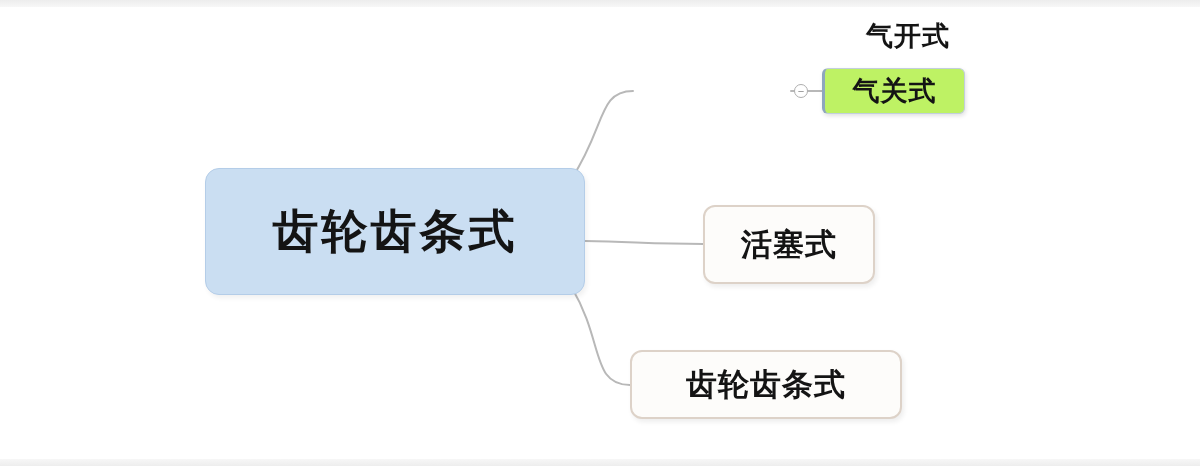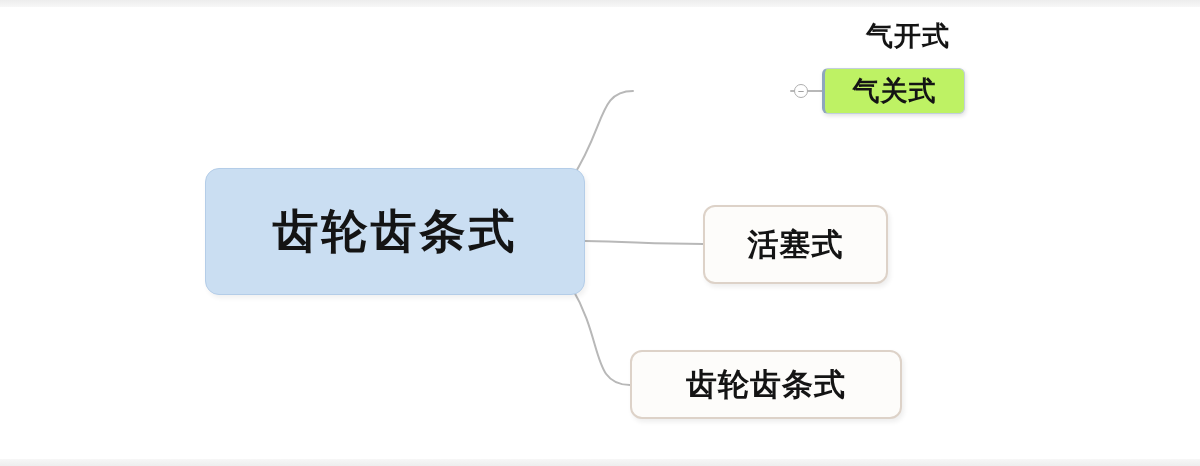--- a/index.html
+++ b/index.html
@@ -62,21 +62,21 @@
 
   .node.branch {
     background: #fdfcfa;
     border: 2px solid #ddd2c8;
     border-radius: 12px;
     font-size: 31px;
     letter-spacing: 1px;
     box-shadow: 2px 3px 5px rgba(0,0,0,0.07);
   }
   .node.branch.diaphragm { left: 633px; top: 57px;  width: 158px; height: 66px; }
-  .node.branch.piston    { left: 703px; top: 205px; width: 185px; height: 79px; }
+  .node.branch.piston    { left: 703px; top: 205px; width: 172px; height: 79px; }
   .node.branch.rack      { left: 630px; top: 350px; width: 272px; height: 69px; }
 
   .node.child-plain {
     left: 848px; top: 20px;
     width: 120px; height: 32px;
     font-size: 27px;
     letter-spacing: 1px;
     background: transparent;
     border: none;
   }

